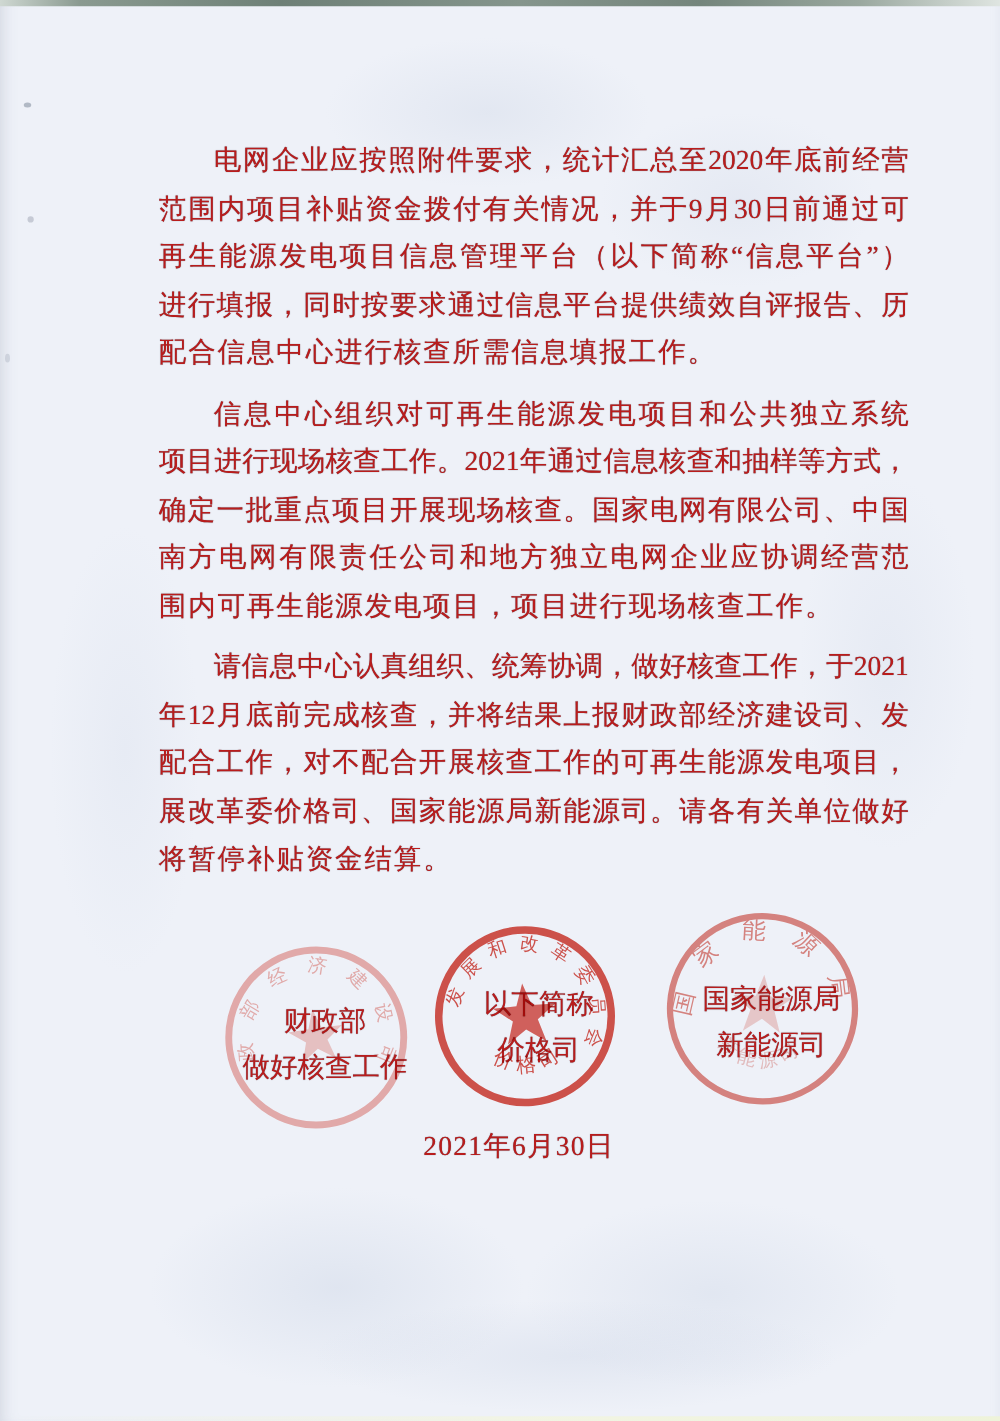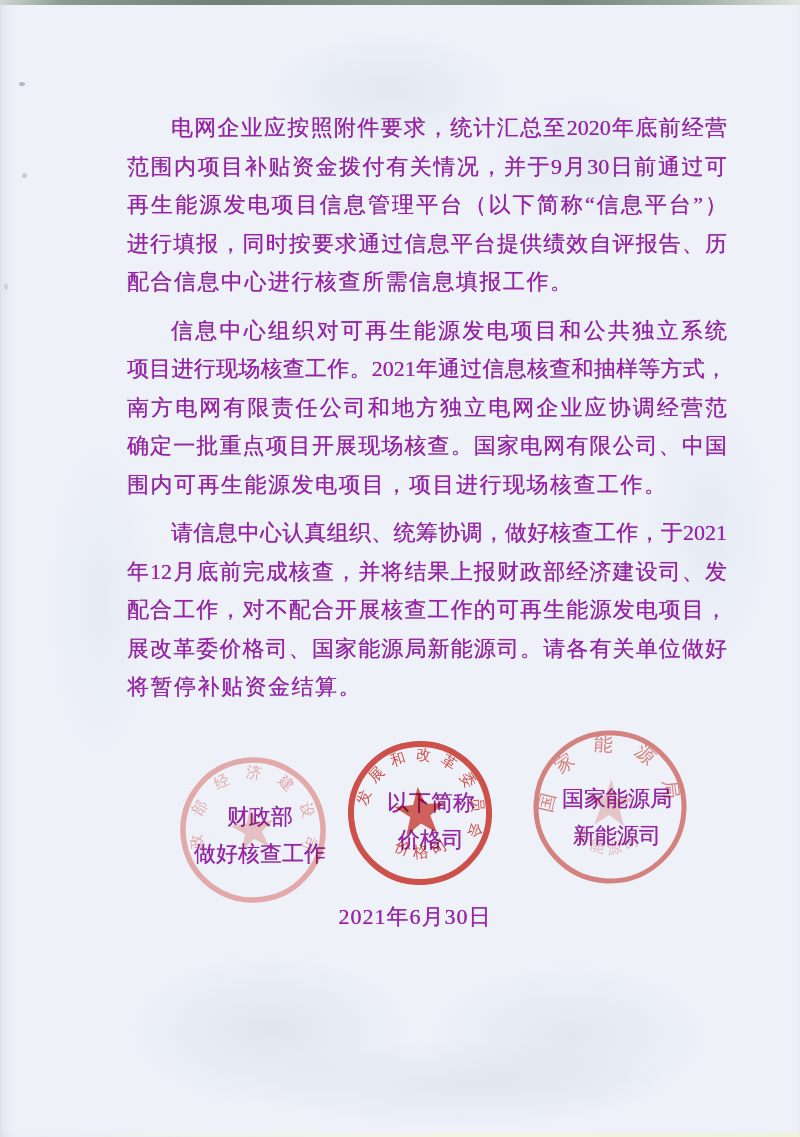--- a/index.html
+++ b/index.html
@@ -2,21 +2,21 @@
 <html><head>
 <meta charset="utf-8">
 <style>
   html,body{margin:0;padding:0;background:#d8dde4;}
   .page{
     position:relative;
     width:800px;height:1137px;
     background:#eef1f8;
     overflow:hidden;
     font-family:"Liberation Serif","DejaVu Serif",serif;
-    color:#a21caf;
+    color:#b91c1c;
     box-shadow:inset 10px 0 14px -10px rgba(110,122,140,.28), inset -6px 0 10px -8px rgba(150,160,175,.18);
   }
   
   .edge-top{position:absolute;left:0;top:0;width:800px;height:5px;
     background:linear-gradient(90deg,#cfd8d2 0%,#8a9a90 8%,#6e8077 28%,#85958c 52%,#74857c 70%,#9aa89f 86%,#dfe5e1 100%);}
   .edge-bottom{position:absolute;left:0;bottom:0;width:800px;height:4px;
     background:linear-gradient(90deg,rgba(238,241,248,0) 0%,rgba(242,245,225,.9) 55%,#eef3da 100%);}
   .speck{position:absolute;border-radius:50%;}
   .speck.s1{left:19px;top:82px;width:6px;height:4px;background:rgba(128,138,154,.55);}
   .speck.s2{left:22px;top:173px;width:5px;height:5px;background:rgba(148,156,170,.45);}
@@ -85,22 +85,22 @@
 
   <div class="body-text">
     <div class="line fill indent">电网企业应按照附件要求，统计汇总至2020年底前经营</div>
     <div class="line fill">范围内项目补贴资金拨付有关情况，并于9月30日前通过可</div>
     <div class="line fill">再生能源发电项目信息管理平台（以下简称“信息平台”）</div>
     <div class="line fill">进行填报，同时按要求通过信息平台提供绩效自评报告、历</div>
     <div class="line last">配合信息中心进行核查所需信息填报工作。</div>
 
     <div class="line fill indent p-start">信息中心组织对可再生能源发电项目和公共独立系统</div>
     <div class="line fill">项目进行现场核查工作。2021年通过信息核查和抽样等方式，</div>
+    <div class="line fill">确定一批重点项目开展现场核查。国家电网有限公司、中国</div>
     <div class="line fill">南方电网有限责任公司和地方独立电网企业应协调经营范</div>
-    <div class="line fill">确定一批重点项目开展现场核查。国家电网有限公司、中国</div>
     <div class="line last">围内可再生能源发电项目，项目进行现场核查工作。</div>
 
     <div class="line fill indent p-start">请信息中心认真组织、统筹协调，做好核查工作，于2021</div>
     <div class="line fill">年12月底前完成核查，并将结果上报财政部经济建设司、发</div>
     <div class="line fill">配合工作，对不配合开展核查工作的可再生能源发电项目，</div>
     <div class="line fill">展改革委价格司、国家能源局新能源司。请各有关单位做好</div>
     <div class="line last">将暂停补贴资金结算。</div>
   </div>
 
   <div class="sig sig1">

